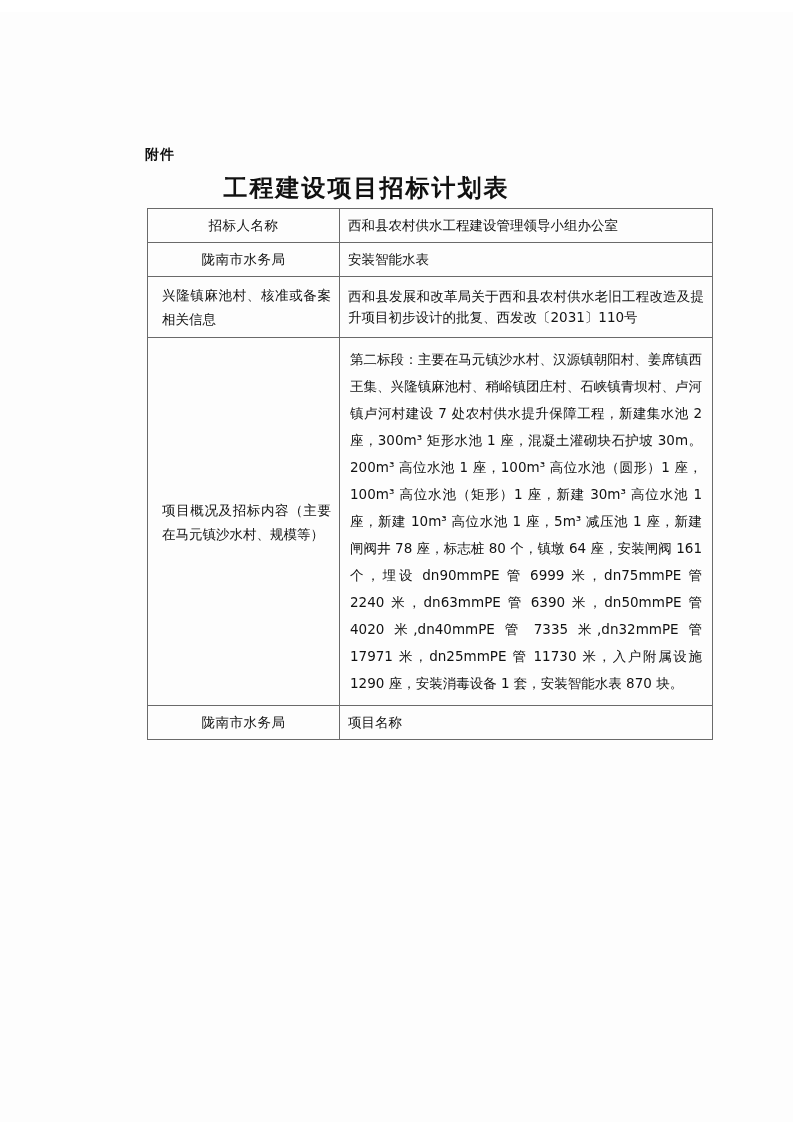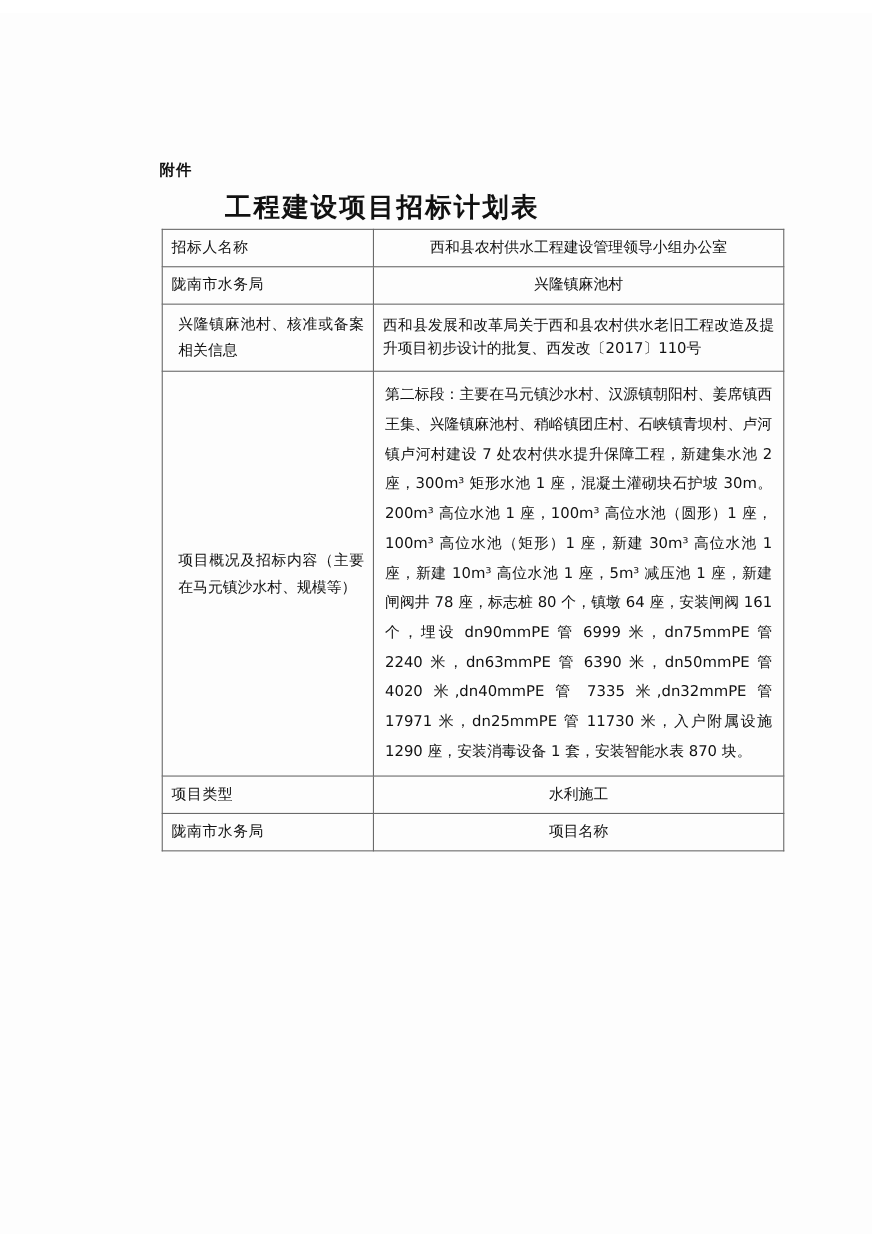--- a/index.html
+++ b/index.html
@@ -35,50 +35,51 @@
   .doc-title {
     position: absolute;
     left: 0;
     top: 160px;
     width: 695px;
     text-align: center;
     font-size: 24px;
     font-weight: bold;
     letter-spacing: 2px;
     font-family: "DejaVu Sans", "Liberation Sans", sans-serif;
+    padding-left: 19px;
   }
   table.main-table {
     position: absolute;
     left: 147px;
     top: 196px;
     width: 533px;
     border-collapse: collapse;
     table-layout: fixed;
   }
   table.main-table td {
     border: 1px solid #6a6a6a;
     padding: 6px 8px;
     font-size: 13.5px;
     line-height: 1.55;
     vertical-align: middle;
     font-family: "DejaVu Sans", "Liberation Sans", sans-serif;
   }
   td.label-cell {
     width: 175px;
-    text-align: left;
+    text-align: center;
     letter-spacing: 0.5px;
   }
   td.label-cell.multi {
     text-align: left;
     padding-left: 14px;
     letter-spacing: 0;
   }
   td.value-cell {
     width: 356px;
-    text-align: center;
+    text-align: left;
   }
   td.value-cell.just {
     text-align: justify;
     text-align-last: left;
     letter-spacing: 0;
   }
   td.value-cell.bigblock {
     text-align: justify;
     text-align-last: left;
     line-height: 2.0;
@@ -104,41 +105,37 @@
     <tbody>
 
       <tr>
         <td class="label-cell">招标人名称</td>
         <td class="value-cell">西和县农村供水工程建设管理领导小组办公室</td>
       </tr>
 
 
       <tr>
         <td class="label-cell">陇南市水务局</td>
-        <td class="value-cell">兴隆镇麻池村</td>
+        <td class="value-cell">安装智能水表</td>
       </tr>
 
       <tr>
         <td class="label-cell multi">
           <span class="label-block">兴隆镇麻池村、核准或备案相关信息</span>
         </td>
-        <td class="value-cell just">西和县发展和改革局关于西和县农村供水老旧工程改造及提升项目初步设计的批复、西发改〔2017〕110号</td>
+        <td class="value-cell just">西和县发展和改革局关于西和县农村供水老旧工程改造及提升项目初步设计的批复、西发改〔2031〕110号</td>
       </tr>
 
       <tr>
         <td class="label-cell multi">
           <span class="label-block">项目概况及招标内容（主要在马元镇沙水村、规模等）</span>
         </td>
         <td class="value-cell bigblock">第二标段：主要在马元镇沙水村、汉源镇朝阳村、姜席镇西王集、兴隆镇麻池村、稍峪镇团庄村、石峡镇青坝村、卢河镇卢河村建设 7 处农村供水提升保障工程，新建集水池 2 座，300m³ 矩形水池 1 座，混凝土灌砌块石护坡 30m。200m³ 高位水池 1 座，100m³ 高位水池（圆形）1 座，100m³ 高位水池（矩形）1 座，新建 30m³ 高位水池 1 座，新建 10m³ 高位水池 1 座，5m³ 减压池 1 座，新建闸阀井 78 座，标志桩 80 个，镇墩 64 座，安装闸阀 161 个，埋设 dn90mmPE 管 6999 米，dn75mmPE 管 2240 米，dn63mmPE 管 6390 米，dn50mmPE 管 4020 米,dn40mmPE 管 7335 米,dn32mmPE 管 17971 米，dn25mmPE 管 11730 米，入户附属设施 1290 座，安装消毒设备 1 套，安装智能水表 870 块。</td>
       </tr>
 
-      <tr>
-        <td class="label-cell">项目类型</td>
-        <td class="value-cell">水利施工</td>
-      </tr>
 
 
       <tr>
         <td class="label-cell">陇南市水务局</td>
         <td class="value-cell">项目名称</td>
       </tr>
 
 
     </tbody>
   </table>

